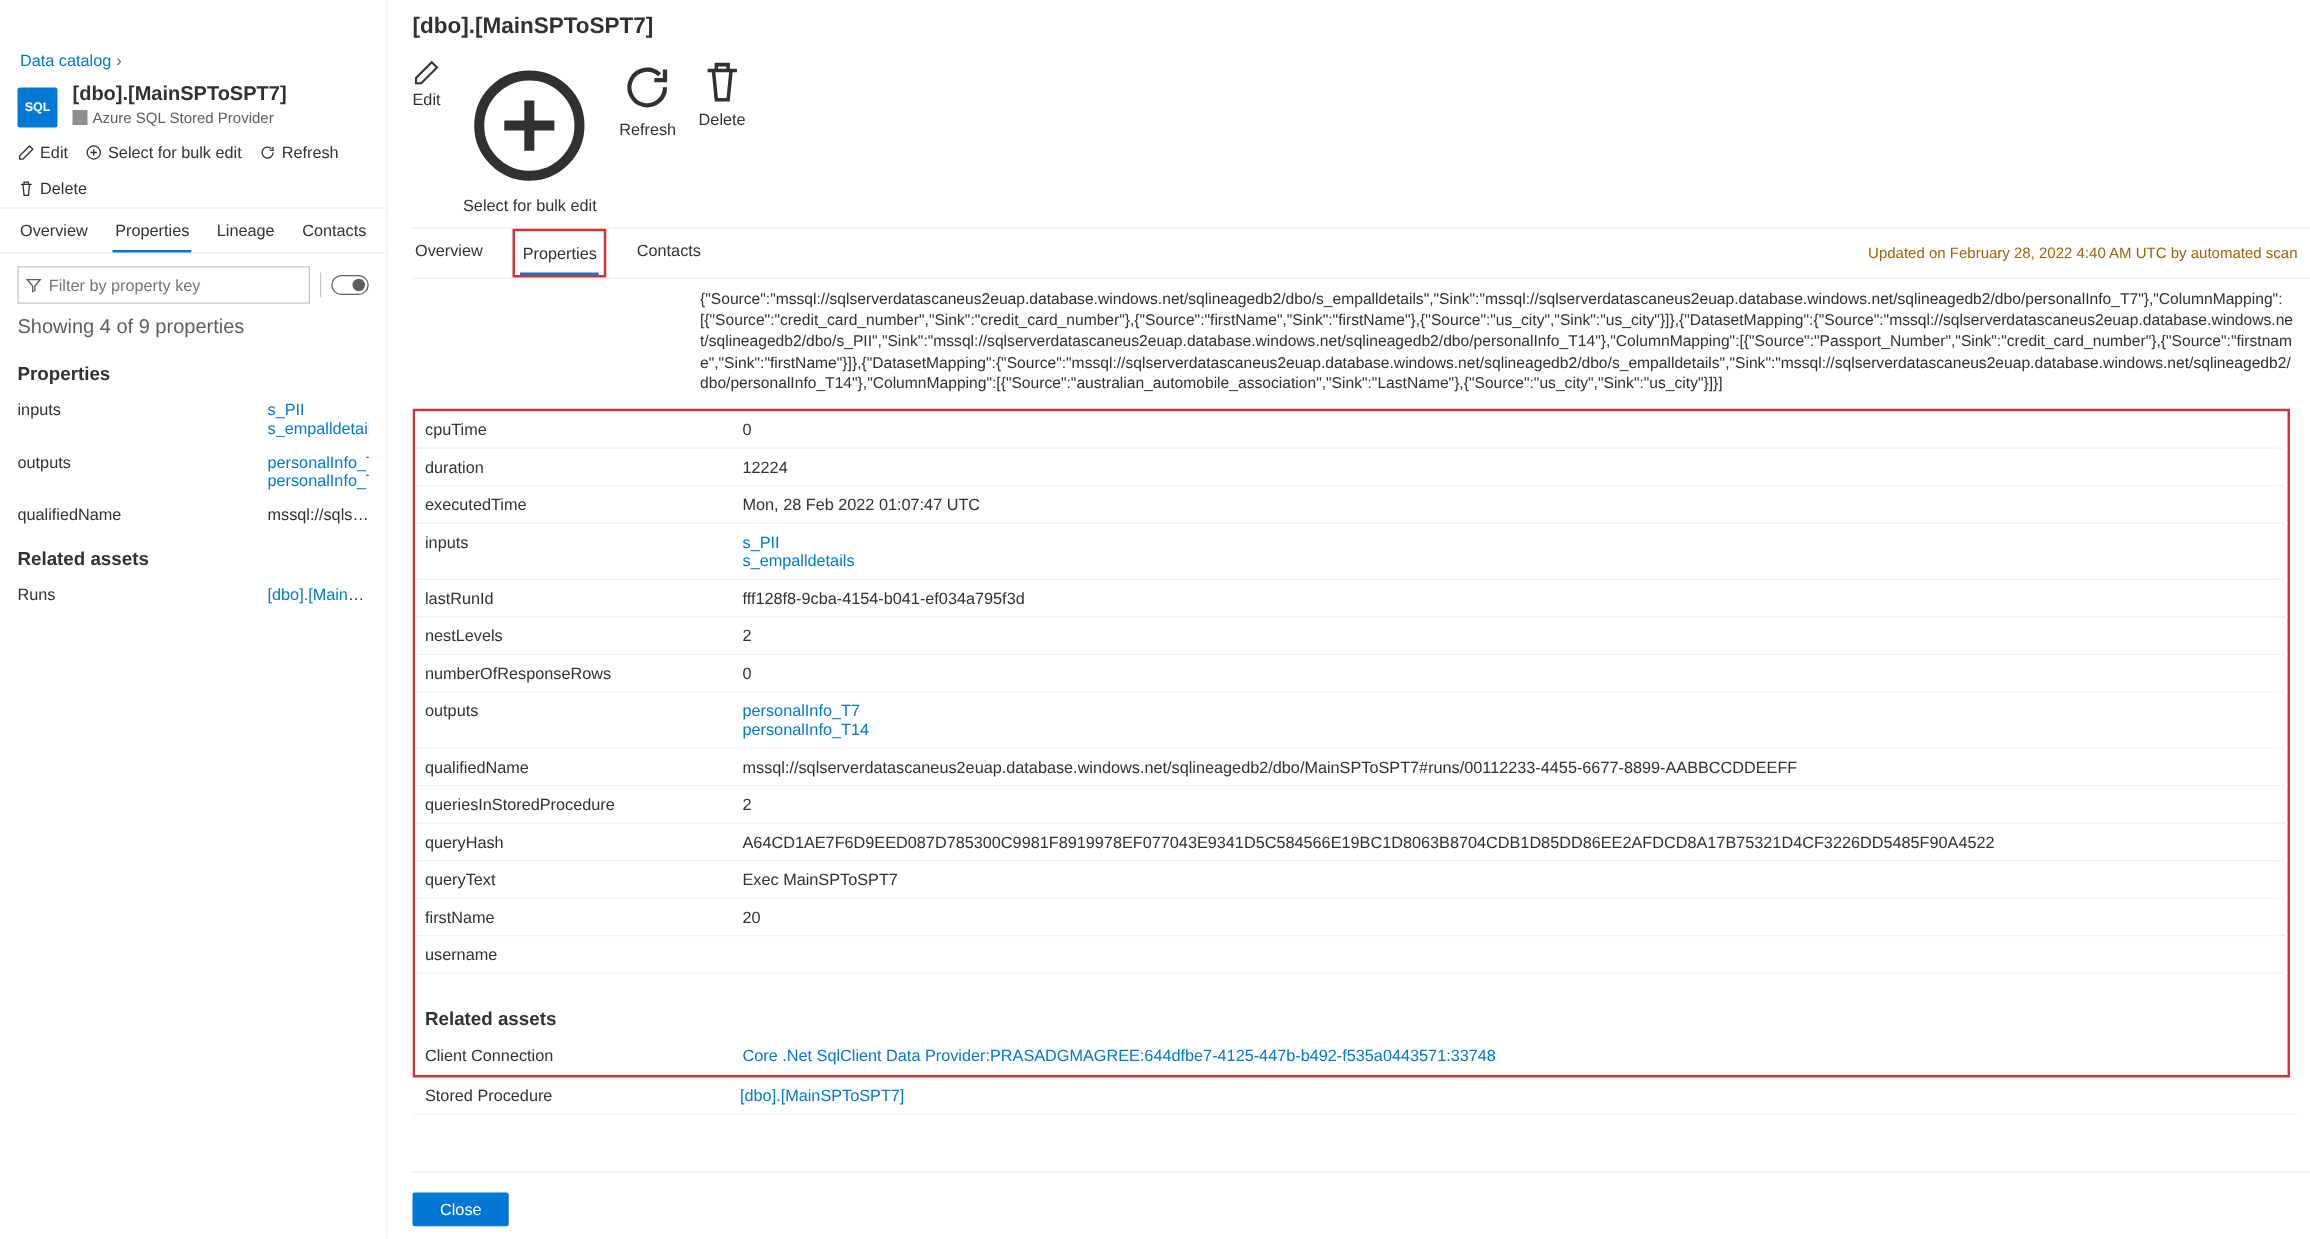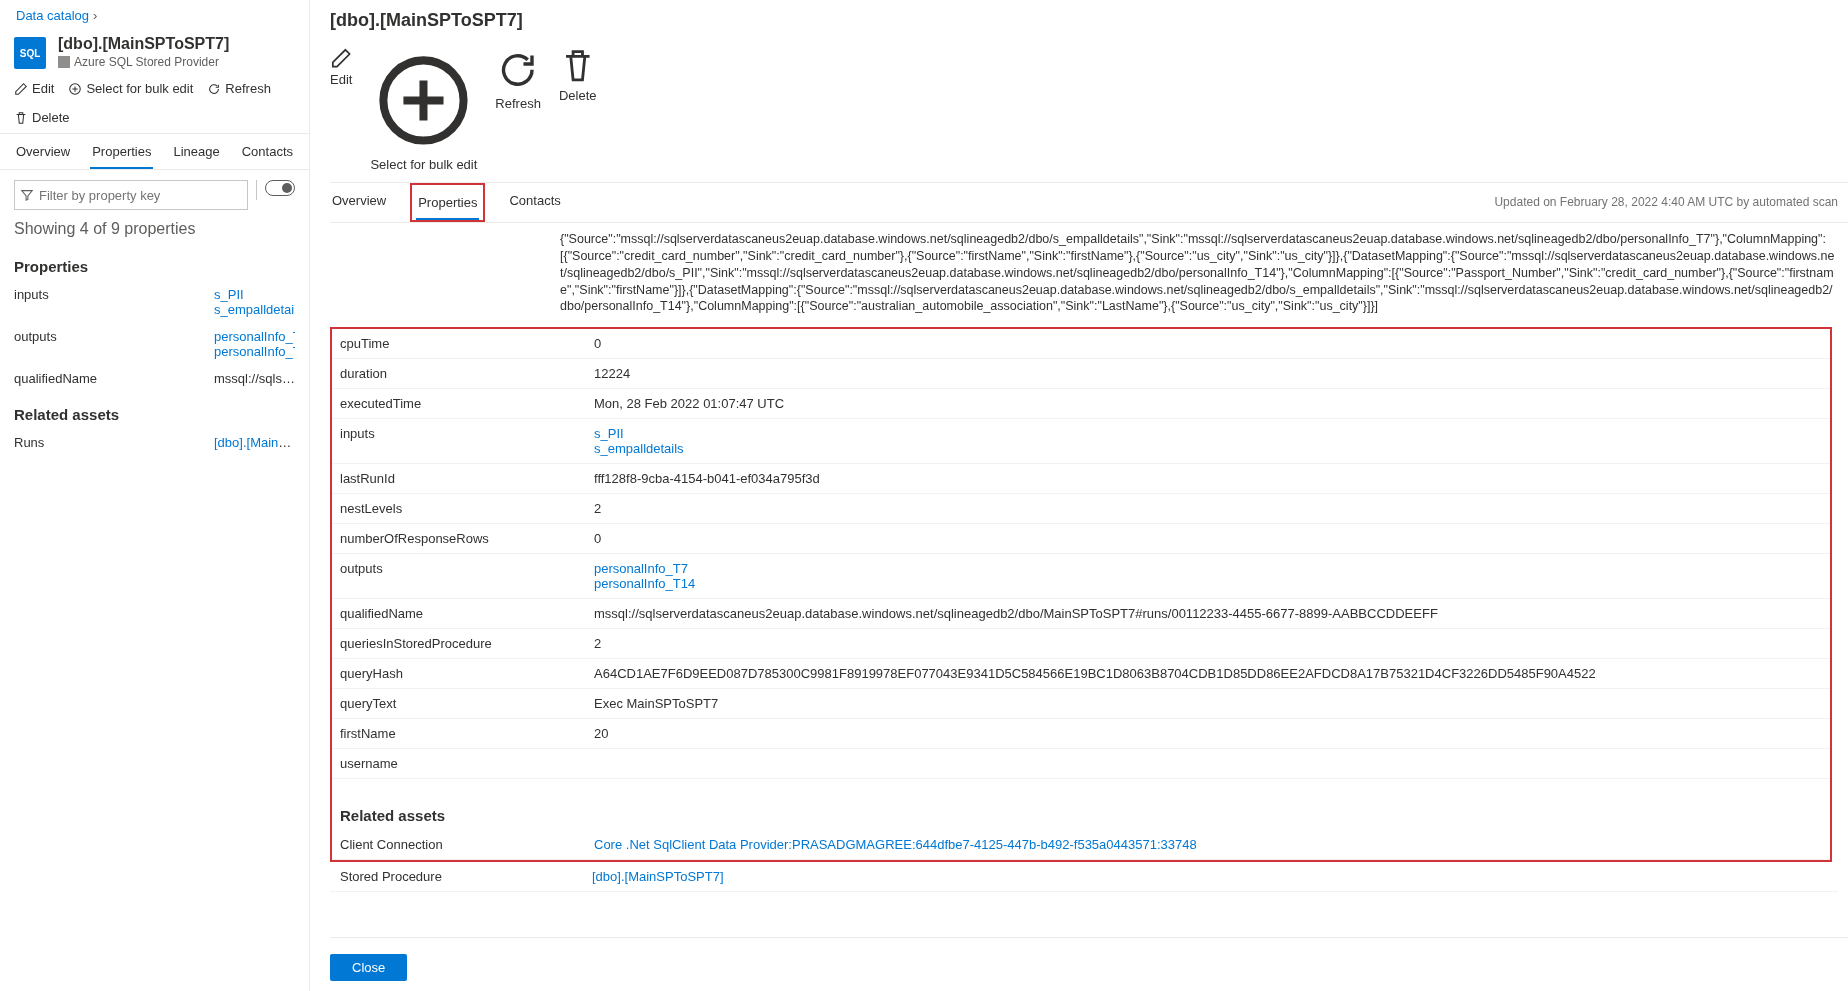--- a/index.html
+++ b/index.html
@@ -3,35 +3,35 @@
 <meta charset="utf-8">
 <style>
 * { box-sizing: border-box; margin: 0; padding: 0; }
 body { font-family: "Segoe UI", -apple-system, sans-serif; font-size: 13px; color: #323130; background: #fff; }
 a { color: #0078d4; text-decoration: none; cursor: pointer; }
 
 .app { display: flex; height: 991px; width: 1848px; overflow: hidden; }
 
 
 .left-panel { width: 310px; border-right: 1px solid #edebe9; display: flex; flex-direction: column; background:#fff; flex-shrink:0; }
-.breadcrumb { padding: 8px 16px 0; font-size: 13px; }
+.breadcrumb { padding: 8px 16px 0; font-size: 13px; margin-top: 33px; }
 .breadcrumb .chev { margin: 0 4px; color:#605e5c; }
-.lp-header { display:flex; align-items:flex-end; padding: 10px 14px 6px; gap:12px; }
+.lp-header { display:flex; align-items:center; padding: 10px 14px 6px; gap:12px; }
 .sql-icon { width: 32px; height: 32px; background:#0078d4; border-radius:2px; color:#fff; font-size:10px; font-weight:600; display:flex; align-items:center; justify-content:center; flex-shrink:0; position:relative; margin-top:4px;}
 .sql-icon::after { content:''; position:absolute; inset:0; border-radius:50% / 20%; }
 .lp-header h2 { font-size: 16px; font-weight:600; }
 .lp-header .subtype { font-size:12px; color:#605e5c; display:flex; align-items:center; gap:4px; margin-top:2px;}
 .subtype-icon { width:12px; height:12px; background:#605e5c; opacity:.7; display:inline-block;}
 .toolbar { display:flex; gap:14px; padding: 6px 14px 8px; border-bottom:1px solid #edebe9; font-size:13px; flex-wrap:wrap;}
 .toolbar .tbtn { display:flex; align-items:center; gap:4px; cursor:pointer; color:#323130;}
 .toolbar .tbtn svg { width:14px; height:14px; }
 .tabs { display:flex; gap:18px; padding: 0 14px; border-bottom:1px solid #edebe9; }
 .tab { padding: 10px 2px 8px; cursor:pointer; font-size:13px; color:#323130; }
 .tab.active { border-bottom: 2px solid #0078d4; color:#323130; font-weight:400;}
-.filter-row { display:flex; align-items:flex-start; gap:8px; padding:10px 14px; }
+.filter-row { display:flex; align-items:center; gap:8px; padding:10px 14px; }
 .filter-wrap { position:relative; flex:1; }
 .filter-wrap svg { position:absolute; left:6px; top:8px; width:14px; height:14px; stroke:#605e5c; }
 .filter-wrap input { width:100%; height:30px; border:1px solid #c8c6c4; padding-left:24px; font-size:13px; }
 .divider-v { width:1px; height:20px; background:#c8c6c4;}
 .toggle { width:30px; height:16px; border-radius:8px; border:1px solid #605e5c; position:relative; cursor:pointer; }
 .toggle::after{content:''; width:10px;height:10px;border-radius:50%; background:#605e5c; position:absolute; right:2px; top:2px;}
 .count-row { padding: 0 14px 6px; font-size:16px; color:#605e5c;}
 .section-h { padding: 14px 14px 6px; font-size:15px; font-weight:600;}
 .kv { display:flex; padding:6px 14px; font-size:13px; }
 .kv .k { width: 200px; color:#323130;}
@@ -41,21 +41,21 @@
 
 .right-panel { flex:1; display:flex; flex-direction:column; background:#fff; position:relative; padding-left:20px; }
 .rp-head { padding: 10px 0 4px; }
 .rp-head h1 { font-size:18px; font-weight:600; }
 .rp-head .subtype { font-size:12px; color:#605e5c; display:flex; align-items:center; gap:4px; margin-top:2px;}
 .rp-toolbar { display:flex; gap:18px; padding:12px 0 10px; border-bottom:1px solid #edebe9; font-size:13px; }
 .rp-tabsrow { display:flex; align-items:center; border-bottom:1px solid #edebe9;}
 .rp-tabs { display:flex; gap:22px; }
 .rp-tab { padding:10px 2px 8px; cursor:pointer; font-size:13px;}
 .rp-tab.active { border-bottom:2px solid #0078d4; }
-.updated { margin-left:auto; font-size:12px; color:#737373; padding-right:10px;}
+.updated { margin-left:auto; font-size:12px; color:#a16207; padding-right:10px;}
 .content { overflow-y:auto; padding-right:10px; flex:1;}
 .content .blob { padding: 8px 0 8px 230px; font-size:12.5px; color:#323130; line-height:1.35; word-break:break-all;}
 .prop-table { border:2px solid #d13438; margin-top:4px; margin-right:6px;}
 .prow { display:flex; border-bottom:1px solid #f3f2f1; padding:7px 0; font-size:13px;}
 .prow .pk { width:262px; padding-left:8px; }
 .prow .pv { flex:1; word-break:break-all; padding-right:8px;}
 .prow .pv a { display:inline; }
 .prow .pv .lnk { display:block; }
 .related-h { padding: 28px 0 6px 8px; font-size:15px; font-weight:600;}
 .footer { padding:16px 0 10px; border-top:1px solid #edebe9; margin-top:auto;}

